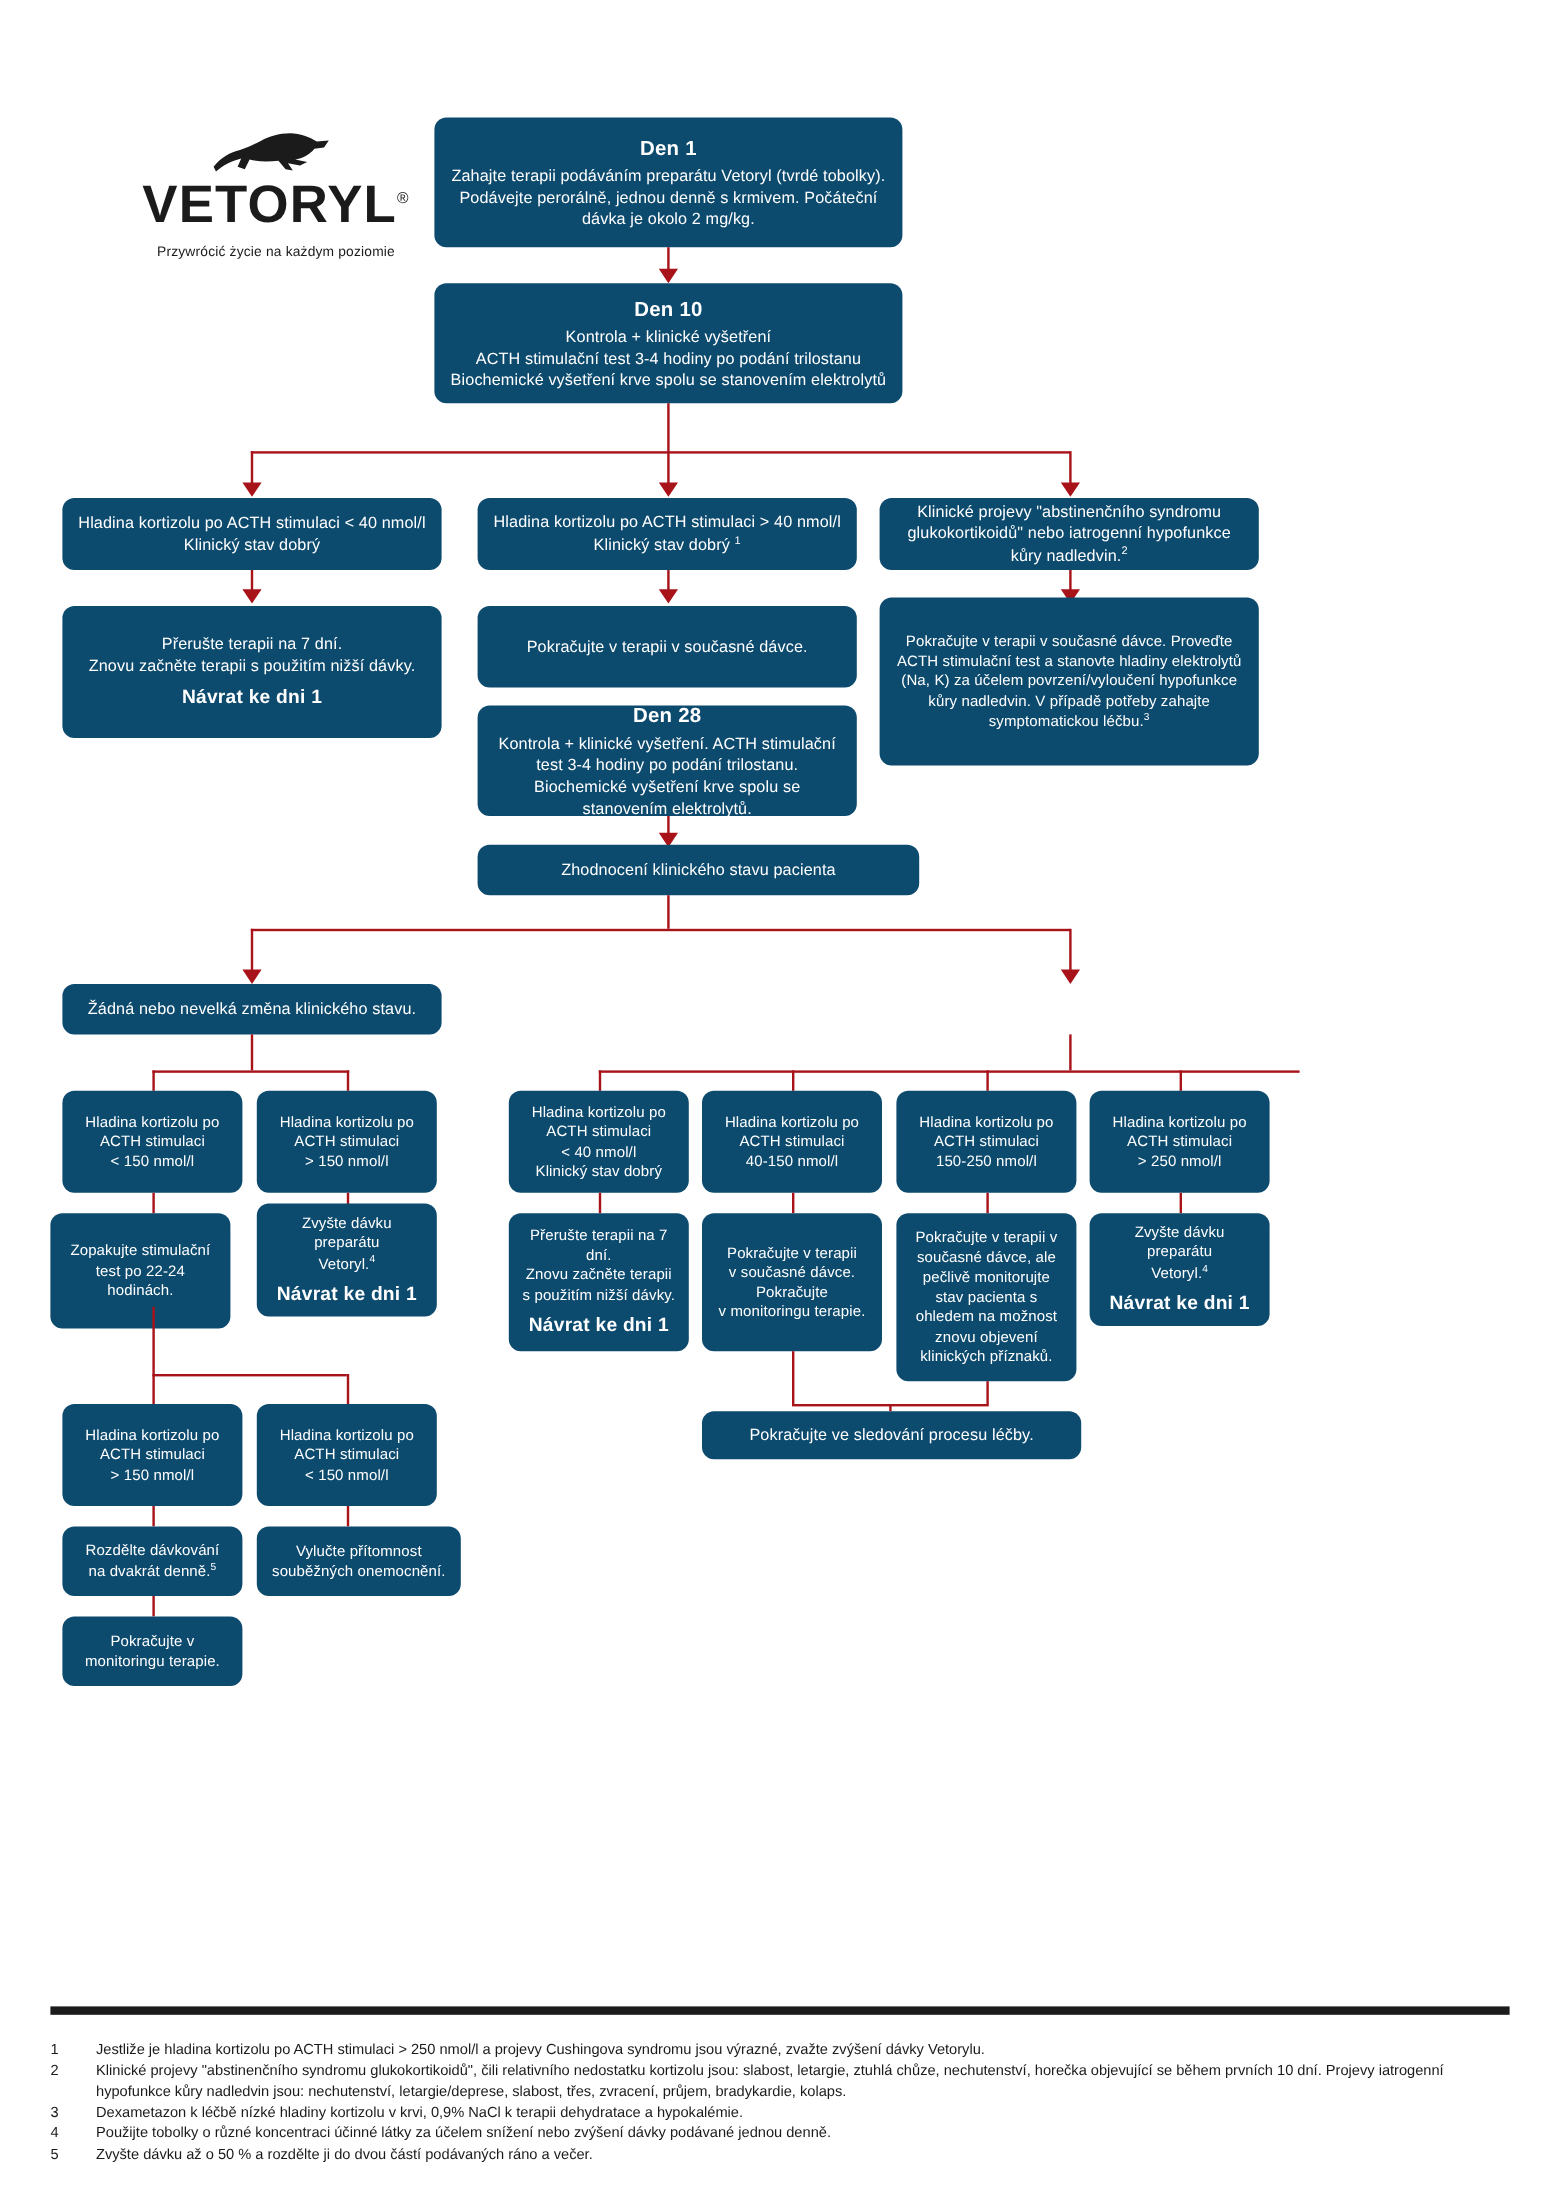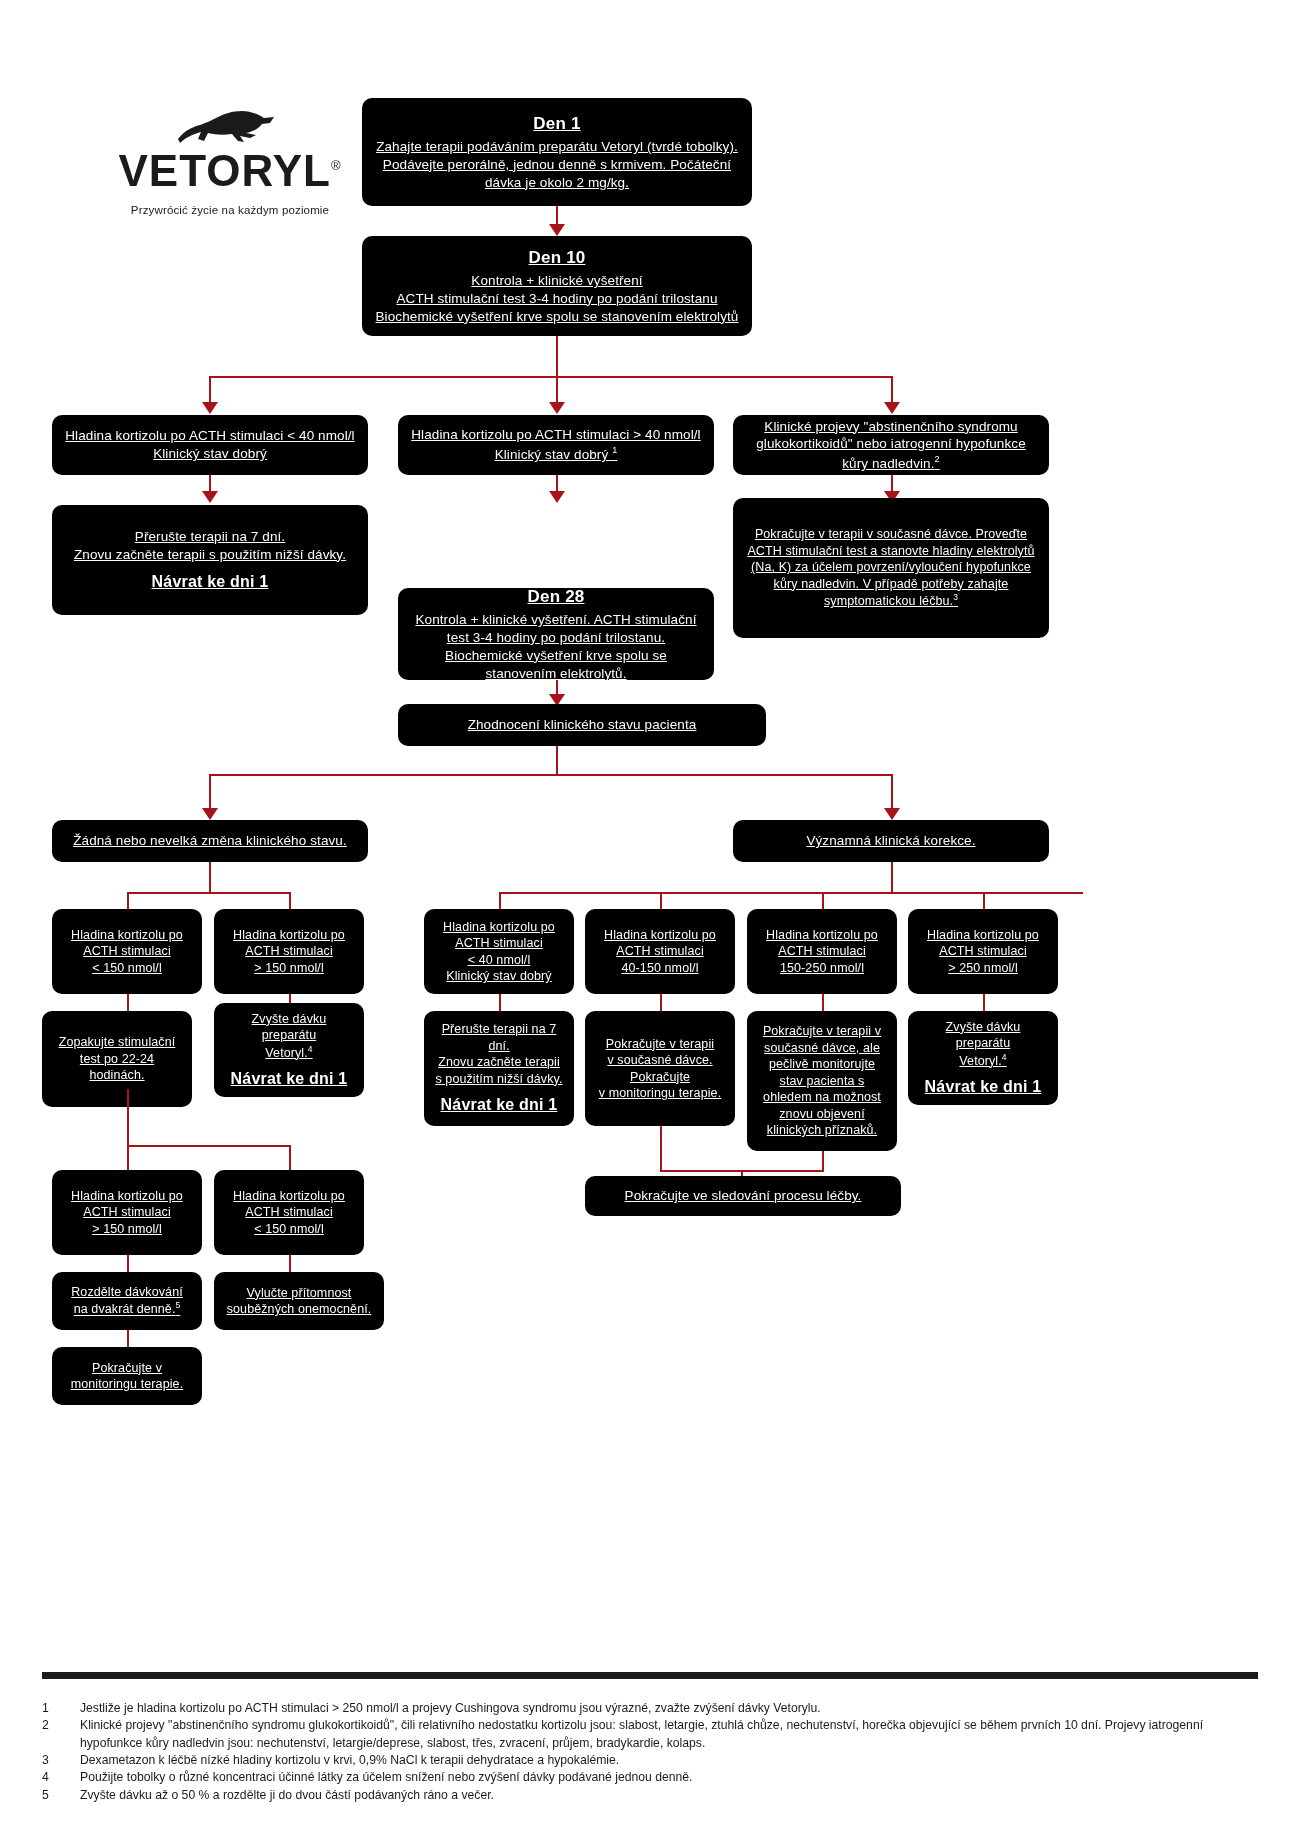--- a/index.html
+++ b/index.html
@@ -15,34 +15,33 @@
     position: relative;
     width: 1300px;
     height: 1838px;
     background: #ffffff;
     overflow: hidden;
   }
 
   
   .box {
     position: absolute;
-    background: #000000;
+    background: #0c4a6e;
     border-radius: 10px;
     color: #ffffff;
     box-sizing: border-box;
     display: flex;
     flex-direction: column;
     align-items: center;
     justify-content: center;
     text-align: center;
     padding: 8px 10px;
     line-height: 1.32;
     font-size: 13.5px;
     letter-spacing: 0.1px;
-    text-decoration: underline;
   }
   .box .ttl {
     font-weight: bold;
     font-size: 17px;
     margin-bottom: 3px;
     letter-spacing: 0.2px;
   }
   .box .bd { display: block; }
   .box .strong {
     font-weight: bold;
@@ -199,20 +198,23 @@
   <div class="arw" style="left:549px; top:491px;"></div>
   <div class="ln v" style="left:891px; top:475px; height:18px;"></div>
   <div class="arw" style="left:884px; top:491px;"></div>
 
   <div class="box" style="left:52px; top:505px; width:316px; height:110px;">
     <div class="bd">Přerušte terapii na 7 dní.</div>
     <div class="bd">Znovu začněte terapii s použitím nižší dávky.</div>
     <div class="strong">Návrat ke dni 1</div>
   </div>
 
+  <div class="box" style="left:398px; top:505px; width:316px; height:68px;">
+    <div class="bd">Pokračujte v terapii v současné dávce.</div>
+  </div>
 
   <div class="box small" style="left:733px; top:498px; width:316px; height:140px;">
     <div class="bd"><span>Pokračujte v terapii v současné dávce. Proveďte ACTH stimulační test a stanovte hladiny elektrolytů (Na, K) za účelem povrzení/vyloučení hypofunkce kůry nadledvin. V případě potřeby zahajte symptomatickou léčbu.</span><span class="sup">3</span></div>
   </div>
 
   <div class="box" style="left:398px; top:588px; width:316px; height:92px;">
     <div class="ttl">Den 28</div>
     <div class="bd">Kontrola + klinické vyšetření. ACTH stimulační test 3-4 hodiny po podání trilostanu. Biochemické vyšetření krve spolu se stanovením elektrolytů.</div>
   </div>
 
@@ -227,23 +229,20 @@
   <div class="ln h" style="left:209px; top:774px; width:683px;"></div>
   <div class="ln v" style="left:209px; top:774px; height:36px;"></div>
   <div class="ln v" style="left:891px; top:774px; height:36px;"></div>
   <div class="arw" style="left:202px; top:808px;"></div>
   <div class="arw" style="left:884px; top:808px;"></div>
 
   <div class="box" style="left:52px; top:820px; width:316px; height:42px;align-items:center;">
     <div class="bd">Žádná nebo nevelká změna klinického stavu.</div>
   </div>
 
-  <div class="box" style="left:733px; top:820px; width:316px; height:42px;">
-    <div class="bd">Významná klinická korekce.</div>
-  </div>
 
   <div class="ln v" style="left:209px; top:862px; height:30px;"></div>
   <div class="ln h" style="left:127px; top:892px; width:164px;"></div>
   <div class="ln v" style="left:127px; top:892px; height:17px;"></div>
   <div class="ln v" style="left:289px; top:892px; height:17px;"></div>
 
   <div class="box small" style="left:52px; top:909px; width:150px; height:85px;">
     <div class="bd">Hladina kortizolu po</div>
     <div class="bd">ACTH stimulaci</div>
     <div class="bd">&lt; 150 nmol/l</div>

